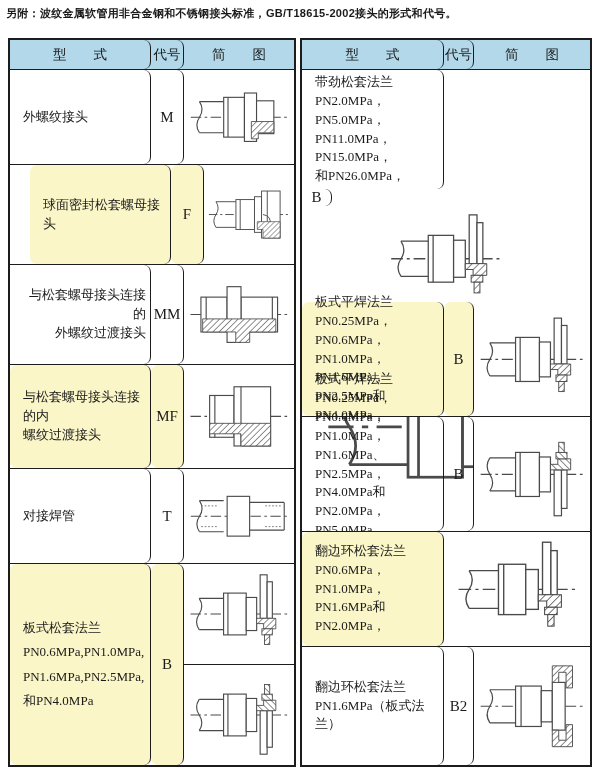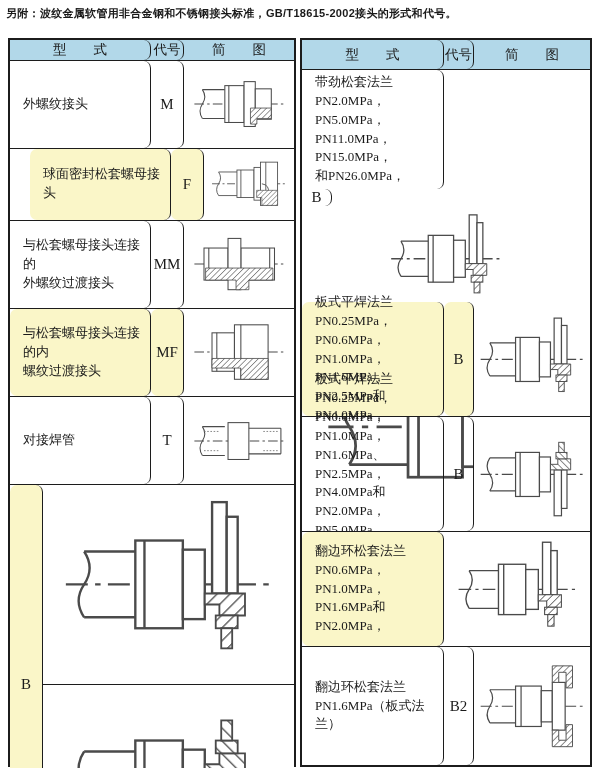--- a/index.html
+++ b/index.html
@@ -49,21 +49,21 @@
   .lh-lg{line-height:1.85;}
   .diagram{flex:1;display:flex;align-items:center;justify-content:center;overflow:hidden;}
   .diagram + .diagram{border-top:1px solid var(--border);}
   .diagram svg{width:95%;height:92%;}
   .ln{stroke:#4a4a4a;fill:none;stroke-width:1.3;}
   .bx{stroke:#4a4a4a;fill:#ffffff;stroke-width:1.3;}
   .ht{stroke:#4a4a4a;fill:url(#hatch);stroke-width:1;}
   .dt{stroke:#6a6a6a;fill:none;stroke-width:1;stroke-dasharray:2 2;}
   .defs-hidden{position:absolute;width:0;height:0;overflow:hidden;}
   
-  .lr1{height:95px;}  .lr2{height:100px;padding-left:20px;} .lr3{height:100px;}
+  .lr1{height:95px;}  .lr2{height:100px;padding-left:20px;} .lr3{height:100px;text-align:right;}
   .lr4{height:104px;font-family:Liberation Serif, serif;} .lr5{height:95px;text-align:center;}
   .rr1{height:232px;flex-direction:column;} .rr2{height:115px;} .rr3{height:115px;} .rr4{height:115px;}
   .sub-a{flex:0 0 106px;}
 </style>
 </head>
 <body>
 
 <svg class="defs-hidden" aria-hidden="true">
   <defs>
     <pattern id="hatch" width="5" height="5" patternUnits="userSpaceOnUse" patternTransform="rotate(45)">
@@ -219,20 +219,24 @@
     <div class="cell c-diag">
         <div class="diagram">
           <svg viewBox="0 0 120 100" preserveAspectRatio="xMidYMid meet">
             <use href="#sym-weld"></use>
           </svg>
         </div>
       </div>
   </div>
 
   <div class="row">
+    <div class="cell c-type hl lh-lg">板式松套法兰
+PN0.6MPa,PN1.0MPa,
+PN1.6MPa,PN2.5MPa,
+和PN4.0MPa</div>
     <div class="cell c-code hl">B</div>
     <div class="cell c-diag">
       <div class="diagram">
           <svg viewBox="0 0 120 100" preserveAspectRatio="xMidYMid meet">
             <use href="#sym-flange"></use>
           </svg>
         </div>
       <div class="diagram">
           <svg viewBox="0 0 120 100" preserveAspectRatio="xMidYMid meet">
             <g transform="translate(0,100) scale(1,-1)">

